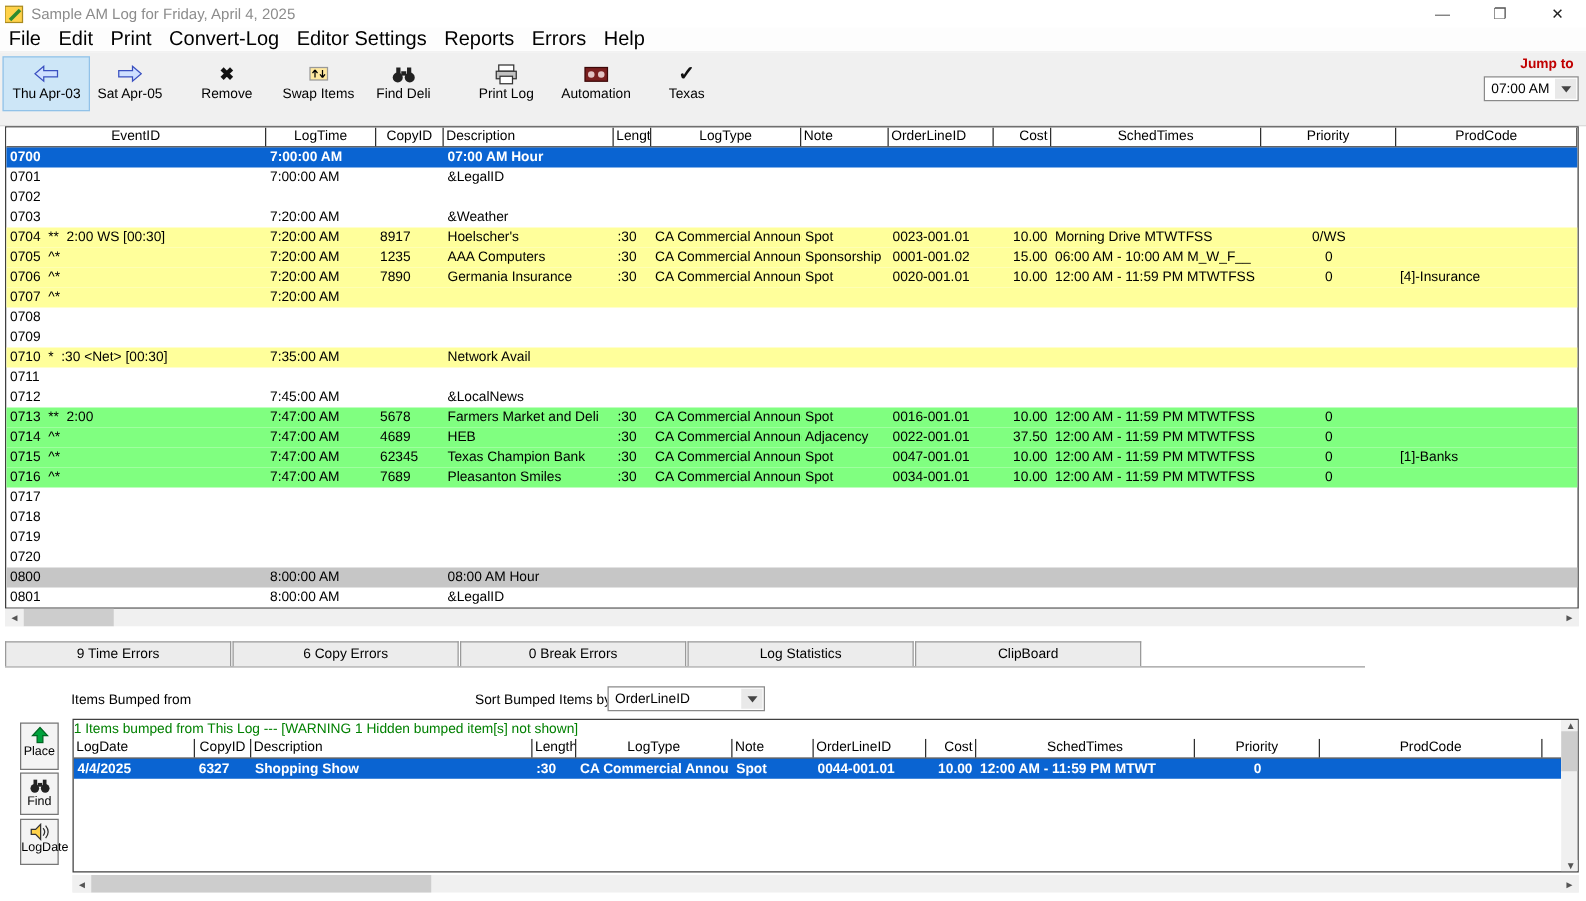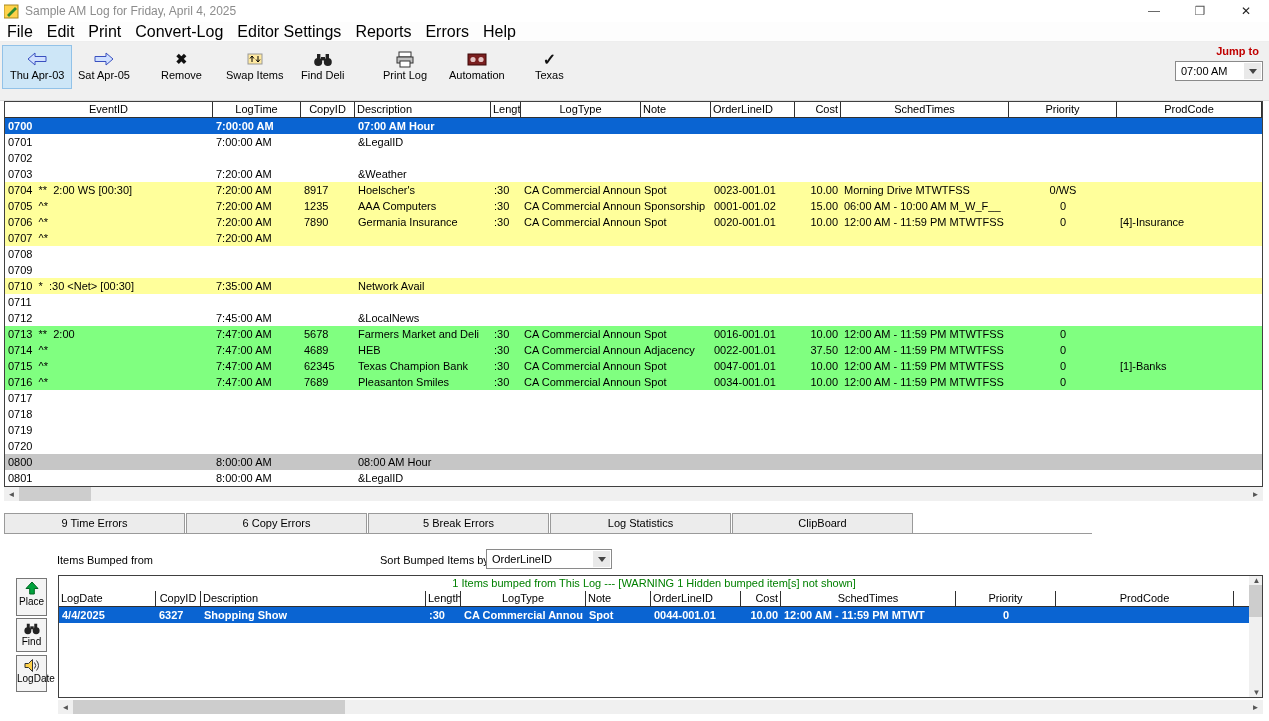--- a/index.html
+++ b/index.html
@@ -32,21 +32,21 @@
   .tbtn.active { background:#cde6f7; border:1px solid #92c2e8; }
   .glyph-x { font-size:14px; font-weight:bold; color:#111; }
   .glyph-check { font-size:16px; font-weight:bold; color:#111; }
   .jump-label { position:absolute; top:3px; right:10px; font-weight:bold; color:var(--jumpred,#c00000); font-size:11px; }
   .combo { background:#fff; border:1px solid #8a8a8a; height:20px; line-height:18px;
     padding:0 20px 0 5px; white-space:nowrap; overflow:hidden; }
   .combo .combo-arrow { position:absolute; right:1px; top:1px; bottom:1px; width:17px;
     background:#e9e9e9; display:flex; align-items:center; justify-content:center; }
   .combo .combo-arrow::after { content:""; border-left:4px solid transparent;
     border-right:4px solid transparent; border-top:5px solid #444; }
-  #jump-combo { position:absolute; top:19px; right:6px; width:88px; }
+  #jump-combo { position:absolute; top:19px; right:6px; width:76px; }
 
   
   .grid { background:#fff; border:1px solid #404040; overflow:hidden; }
   .ghead { height:16px; white-space:nowrap; border-bottom:1px solid #303030; background:#fff; }
   .hc { display:inline-block; height:15px; line-height:15px; padding:0 2px;
     border-right:1px solid #303030; overflow:hidden; vertical-align:top; }
   .grow { display:block; height:16px; line-height:16px; white-space:nowrap; overflow:hidden; }
   .gc { display:inline-block; height:16px; line-height:16px; padding:0 3px; overflow:hidden;
     white-space:pre; vertical-align:top; }
   .grow.selected { background:var(--sel,#0a64d2); color:#fff; font-weight:bold; }
@@ -89,21 +89,21 @@
   .sidebtn { position:absolute; left:16px; width:31px; background:#f4f4f4;
     border:1px solid #777; text-align:center; font-size:10px; padding:1px 0 2px 0; }
   .sidebtn .ticon { height:16px; display:flex; align-items:center; justify-content:center; }
   #btn-place { top:578px; height:38px; }
   #btn-find { top:618px; height:34px; }
   #btn-listen { top:655px; height:37px; }
 
   
   #bump-box { position:absolute; top:575px; left:58px; width:1205px; height:123px;
     border:1px solid #404040; background:#fff; overflow:hidden; }
-  #bump-status { height:15px; line-height:15px; text-align:center;
+  #bump-status { height:15px; line-height:15px; 
     color:var(--statusgreen,#008000); padding-right:13px; overflow:hidden; }
   #bump-grid { position:absolute; top:15px; left:0; right:13px; bottom:0; overflow:hidden; }
 </style>
 </head>
 <body>
 
 <div id="window">
 
   <div class="titlebar">
     <span class="app-icon">
@@ -235,21 +235,21 @@
   <div class="hscroll" id="main-hscroll">
     <span class="sbtn">◄</span>
     <span class="sthumb"></span>
     <span class="strack"></span>
     <span class="sbtn">►</span>
   </div>
 
   <div id="tabstrip">
       <div class="tab">9 Time Errors</div>
       <div class="tab">6 Copy Errors</div>
-      <div class="tab">5 Break Errors</div>
+      <div class="tab">0 Break Errors</div>
       <div class="tab">Log Statistics</div>
       <div class="tab">ClipBoard</div>
     </div>
 
   <span class="ctl-label" id="lbl-bumped">Items Bumped from</span>
   <span class="ctl-label" id="lbl-sort">Sort Bumped Items by</span>
   <div class="combo" id="combo-sort">
     <span>OrderLineID</span>
     <span class="combo-arrow"></span>
   </div>

